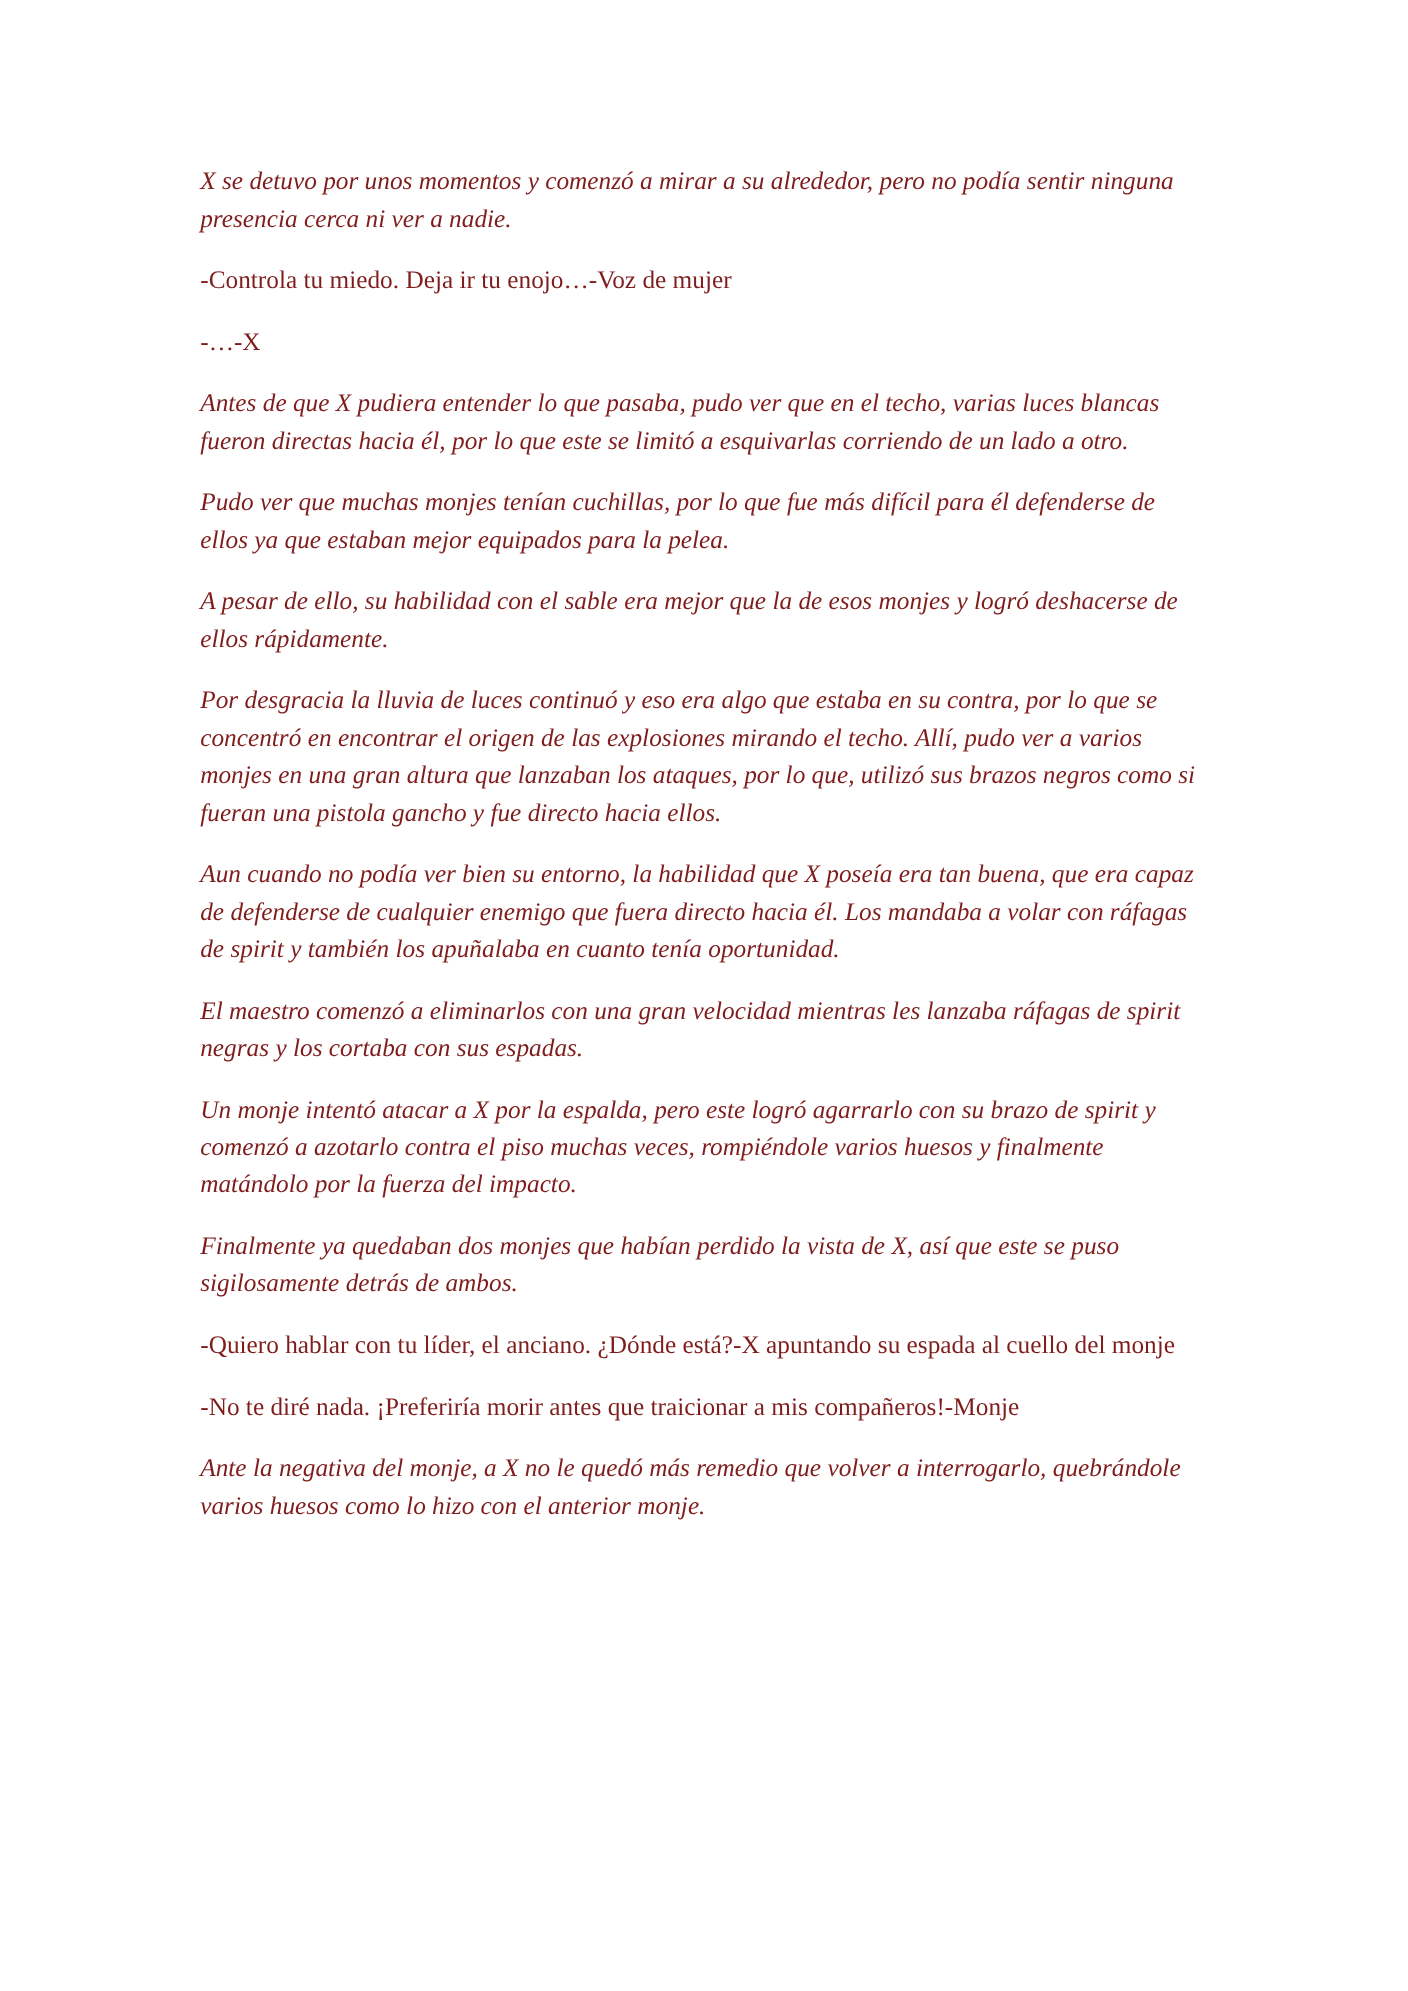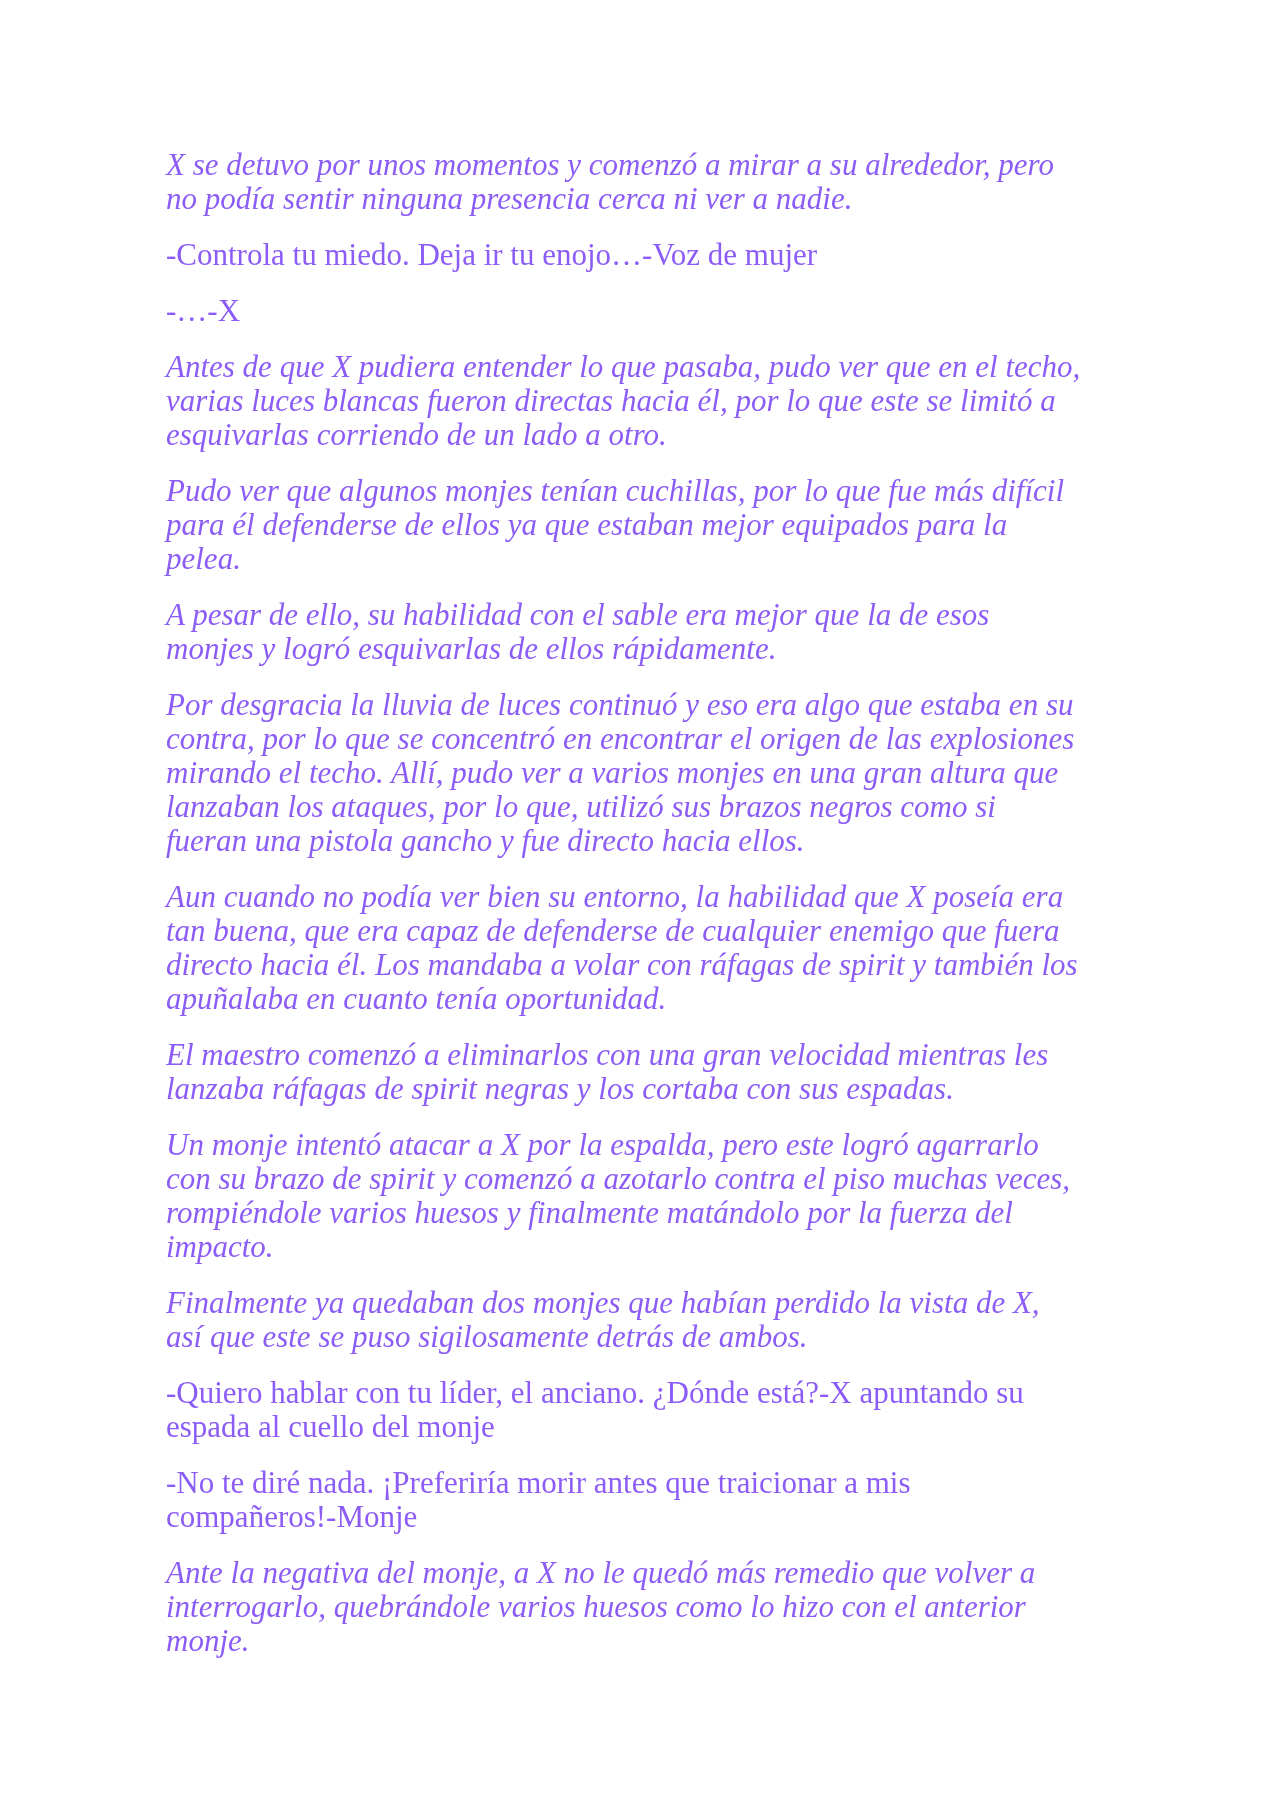--- a/index.html
+++ b/index.html
@@ -1,35 +1,35 @@
 <!DOCTYPE html>
 <html><head>
 <meta charset="utf-8">
 <style>
   html, body { margin: 0; padding: 0; background: #ffffff; }
   body { width: 1280px; height: 1810px; position: relative; overflow: hidden; }
   .page {
-    position: absolute; left: 166px; top: 148px; width: 915px;
+    position: absolute; left: 182px; top: 148px; width: 915px;
     font-family: "Liberation Serif", "DejaVu Serif", serif;
-    font-size: 31px; line-height: 34px; color: #8b5cf6;
+    font-size: 23px; line-height: 34px; color: #7f1d1d;
   }
   .para { margin: 0 0 22px 0; }
   .narr { font-style: italic; }
   .dial { font-style: normal; }
 </style>
 </head>
 <body>
 
 <div class="page">
   <p class="para narr">X se detuvo por unos momentos y comenzó a mirar a su alrededor, pero no podía sentir ninguna presencia cerca ni ver a nadie.</p>
   <p class="para dial">-Controla tu miedo. Deja ir tu enojo…-Voz de mujer</p>
   <p class="para dial">-…-X</p>
   <p class="para narr">Antes de que X pudiera entender lo que pasaba, pudo ver que en el techo, varias luces blancas fueron directas hacia él, por lo que este se limitó a esquivarlas corriendo de un lado a otro.</p>
-  <p class="para narr">Pudo ver que algunos monjes tenían cuchillas, por lo que fue más difícil para él defenderse de ellos ya que estaban mejor equipados para la pelea.</p>
-  <p class="para narr">A pesar de ello, su habilidad con el sable era mejor que la de esos monjes y logró esquivarlas de ellos rápidamente.</p>
+  <p class="para narr">Pudo ver que muchas monjes tenían cuchillas, por lo que fue más difícil para él defenderse de ellos ya que estaban mejor equipados para la pelea.</p>
+  <p class="para narr">A pesar de ello, su habilidad con el sable era mejor que la de esos monjes y logró deshacerse de ellos rápidamente.</p>
   <p class="para narr">Por desgracia la lluvia de luces continuó y eso era algo que estaba en su contra, por lo que se concentró en encontrar el origen de las explosiones mirando el techo. Allí, pudo ver a varios monjes en una gran altura que lanzaban los ataques, por lo que, utilizó sus brazos negros como si fueran una pistola gancho y fue directo hacia ellos.</p>
   <p class="para narr">Aun cuando no podía ver bien su entorno, la habilidad que X poseía era tan buena, que era capaz de defenderse de cualquier enemigo que fuera directo hacia él. Los mandaba a volar con ráfagas de spirit y también los apuñalaba en cuanto tenía oportunidad.</p>
   <p class="para narr">El maestro comenzó a eliminarlos con una gran velocidad mientras les lanzaba ráfagas de spirit negras y los cortaba con sus espadas.</p>
   <p class="para narr">Un monje intentó atacar a X por la espalda, pero este logró agarrarlo con su brazo de spirit y comenzó a azotarlo contra el piso muchas veces, rompiéndole varios huesos y finalmente matándolo por la fuerza del impacto.</p>
   <p class="para narr">Finalmente ya quedaban dos monjes que habían perdido la vista de X, así que este se puso sigilosamente detrás de ambos.</p>
   <p class="para dial">-Quiero hablar con tu líder, el anciano. ¿Dónde está?-X apuntando su espada al cuello del monje</p>
   <p class="para dial">-No te diré nada. ¡Preferiría morir antes que traicionar a mis compañeros!-Monje</p>
   <p class="para narr">Ante la negativa del monje, a X no le quedó más remedio que volver a interrogarlo, quebrándole varios huesos como lo hizo con el anterior monje.</p>
 </div>
 

